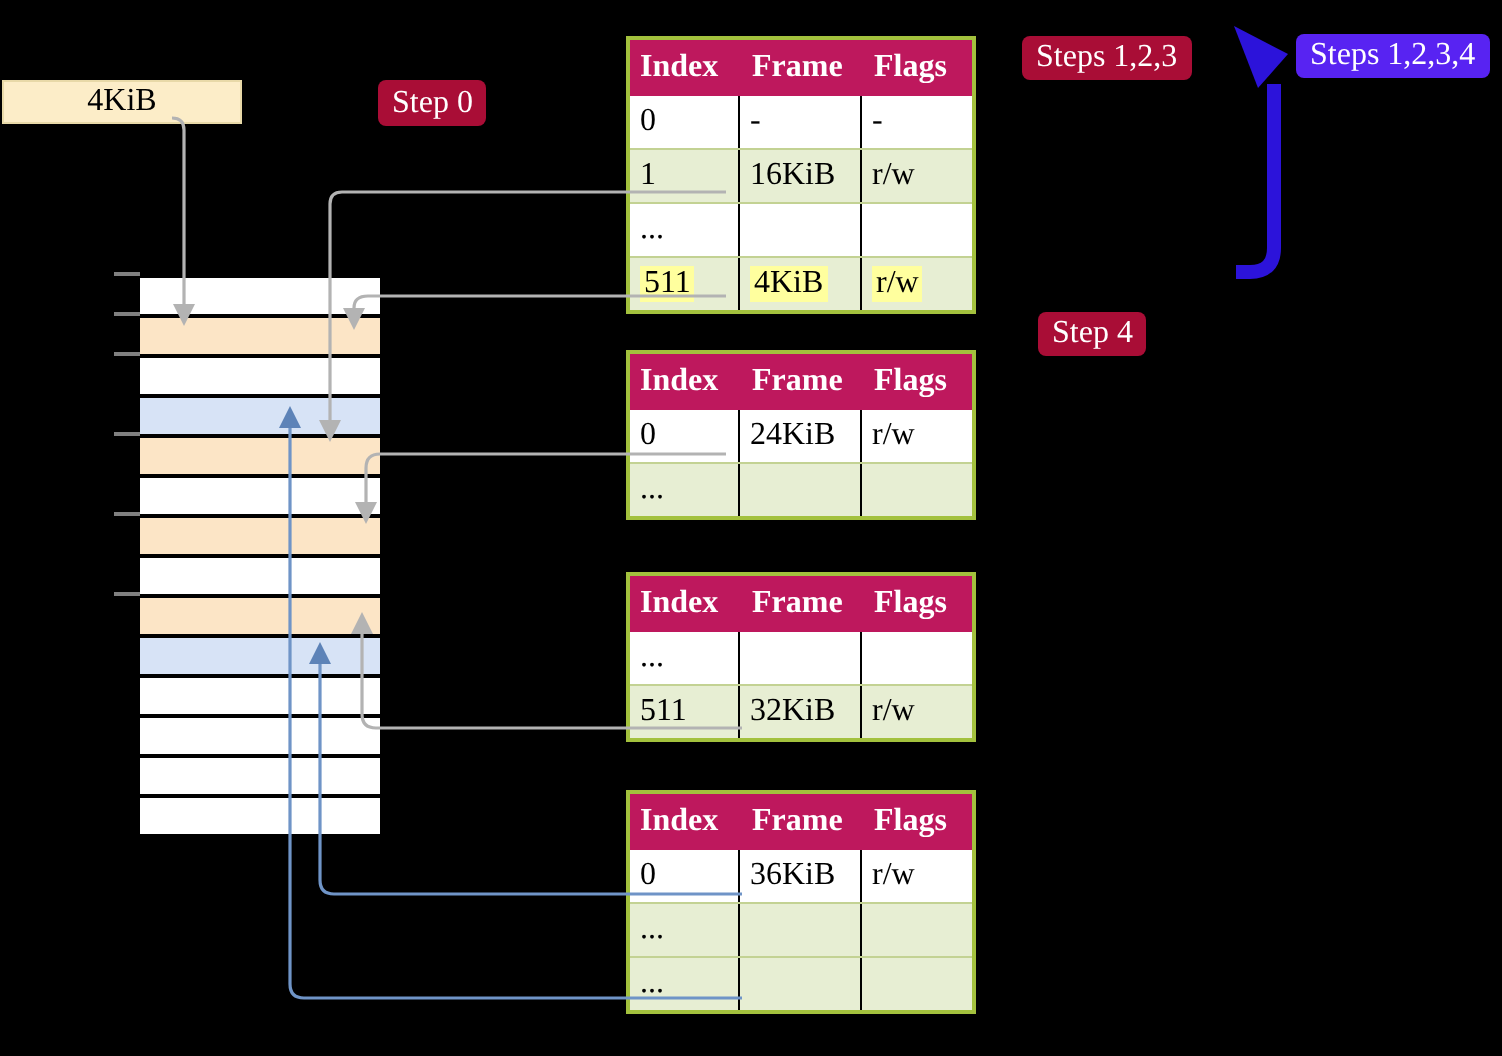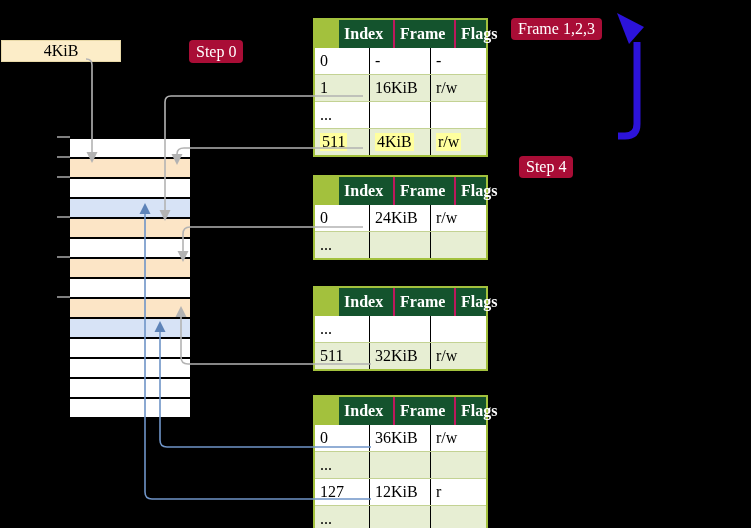--- a/index.html
+++ b/index.html
@@ -35,21 +35,21 @@
   .mrow.peach{background:#fce5c6;}
   .mrow.blue{background:#d7e3f6;}
   #ticks{position:absolute;left:57px;top:137px;width:13px;height:282px;}
   .tick{position:absolute;left:0;width:13px;height:2px;background:#808080;}
   
   .ptable{
     position:absolute;left:313px;width:171px;
     border:2px solid #a3c13d;background:#a3c13d;
   }
   .trow{display:grid;grid-template-columns:54px 61px 52px;height:26px;}
-  .trow.head{height:28px;background:#14532d;margin-left:24px;}
+  .trow.head{height:28px;background:#be185d;}
   .trow.head .tcell{
     color:#fff;font-weight:bold;font-size:16px;border-left:2px solid #be185d;
   }
   .trow.head .tcell:first-child{border-left:none;}
   .tcell{
     display:flex;align-items:center;padding-left:5px;
     font-size:16px;color:#000;box-sizing:border-box;
     border-left:1px solid #000;overflow:hidden;white-space:nowrap;
   }
   .tcell:first-child{border-left:none;}
@@ -71,21 +71,24 @@
 <div id="canvas">
 
   <div class="cream-box">
     <span>4KiB</span>
   </div>
 
   <div class="badge red" id="badge-step0">
     <span>Step 0</span>
   </div>
   <div class="badge red" id="badge-steps123">
-    <span>Frame 1,2,3</span>
+    <span>Steps 1,2,3</span>
+  </div>
+  <div class="badge blue" id="badge-steps1234">
+    <span>Steps 1,2,3,4</span>
   </div>
   <div class="badge red" id="badge-step4">
     <span>Step 4</span>
   </div>
 
   <div id="stack">
       <div class="mrow white"></div>
       <div class="mrow peach"></div>
       <div class="mrow white"></div>
       <div class="mrow blue"></div>
@@ -188,25 +191,20 @@
     <div class="trow body white">
       <div class="tcell">0</div>
       <div class="tcell">36KiB</div>
       <div class="tcell">r/w</div>
     </div>
     <div class="trow body green">
       <div class="tcell">...</div>
       <div class="tcell"></div>
       <div class="tcell"></div>
     </div>
-    <div class="trow body white">
-      <div class="tcell">127</div>
-      <div class="tcell">12KiB</div>
-      <div class="tcell">r</div>
-    </div>
     <div class="trow body green">
       <div class="tcell">...</div>
       <div class="tcell"></div>
       <div class="tcell"></div>
     </div>
   </div>
 
   <svg id="overlay" viewBox="0 0 751 528" xmlns="http://www.w3.org/2000/svg">
 
     <g stroke="#b3b3b3" stroke-width="1.6" fill="none">

